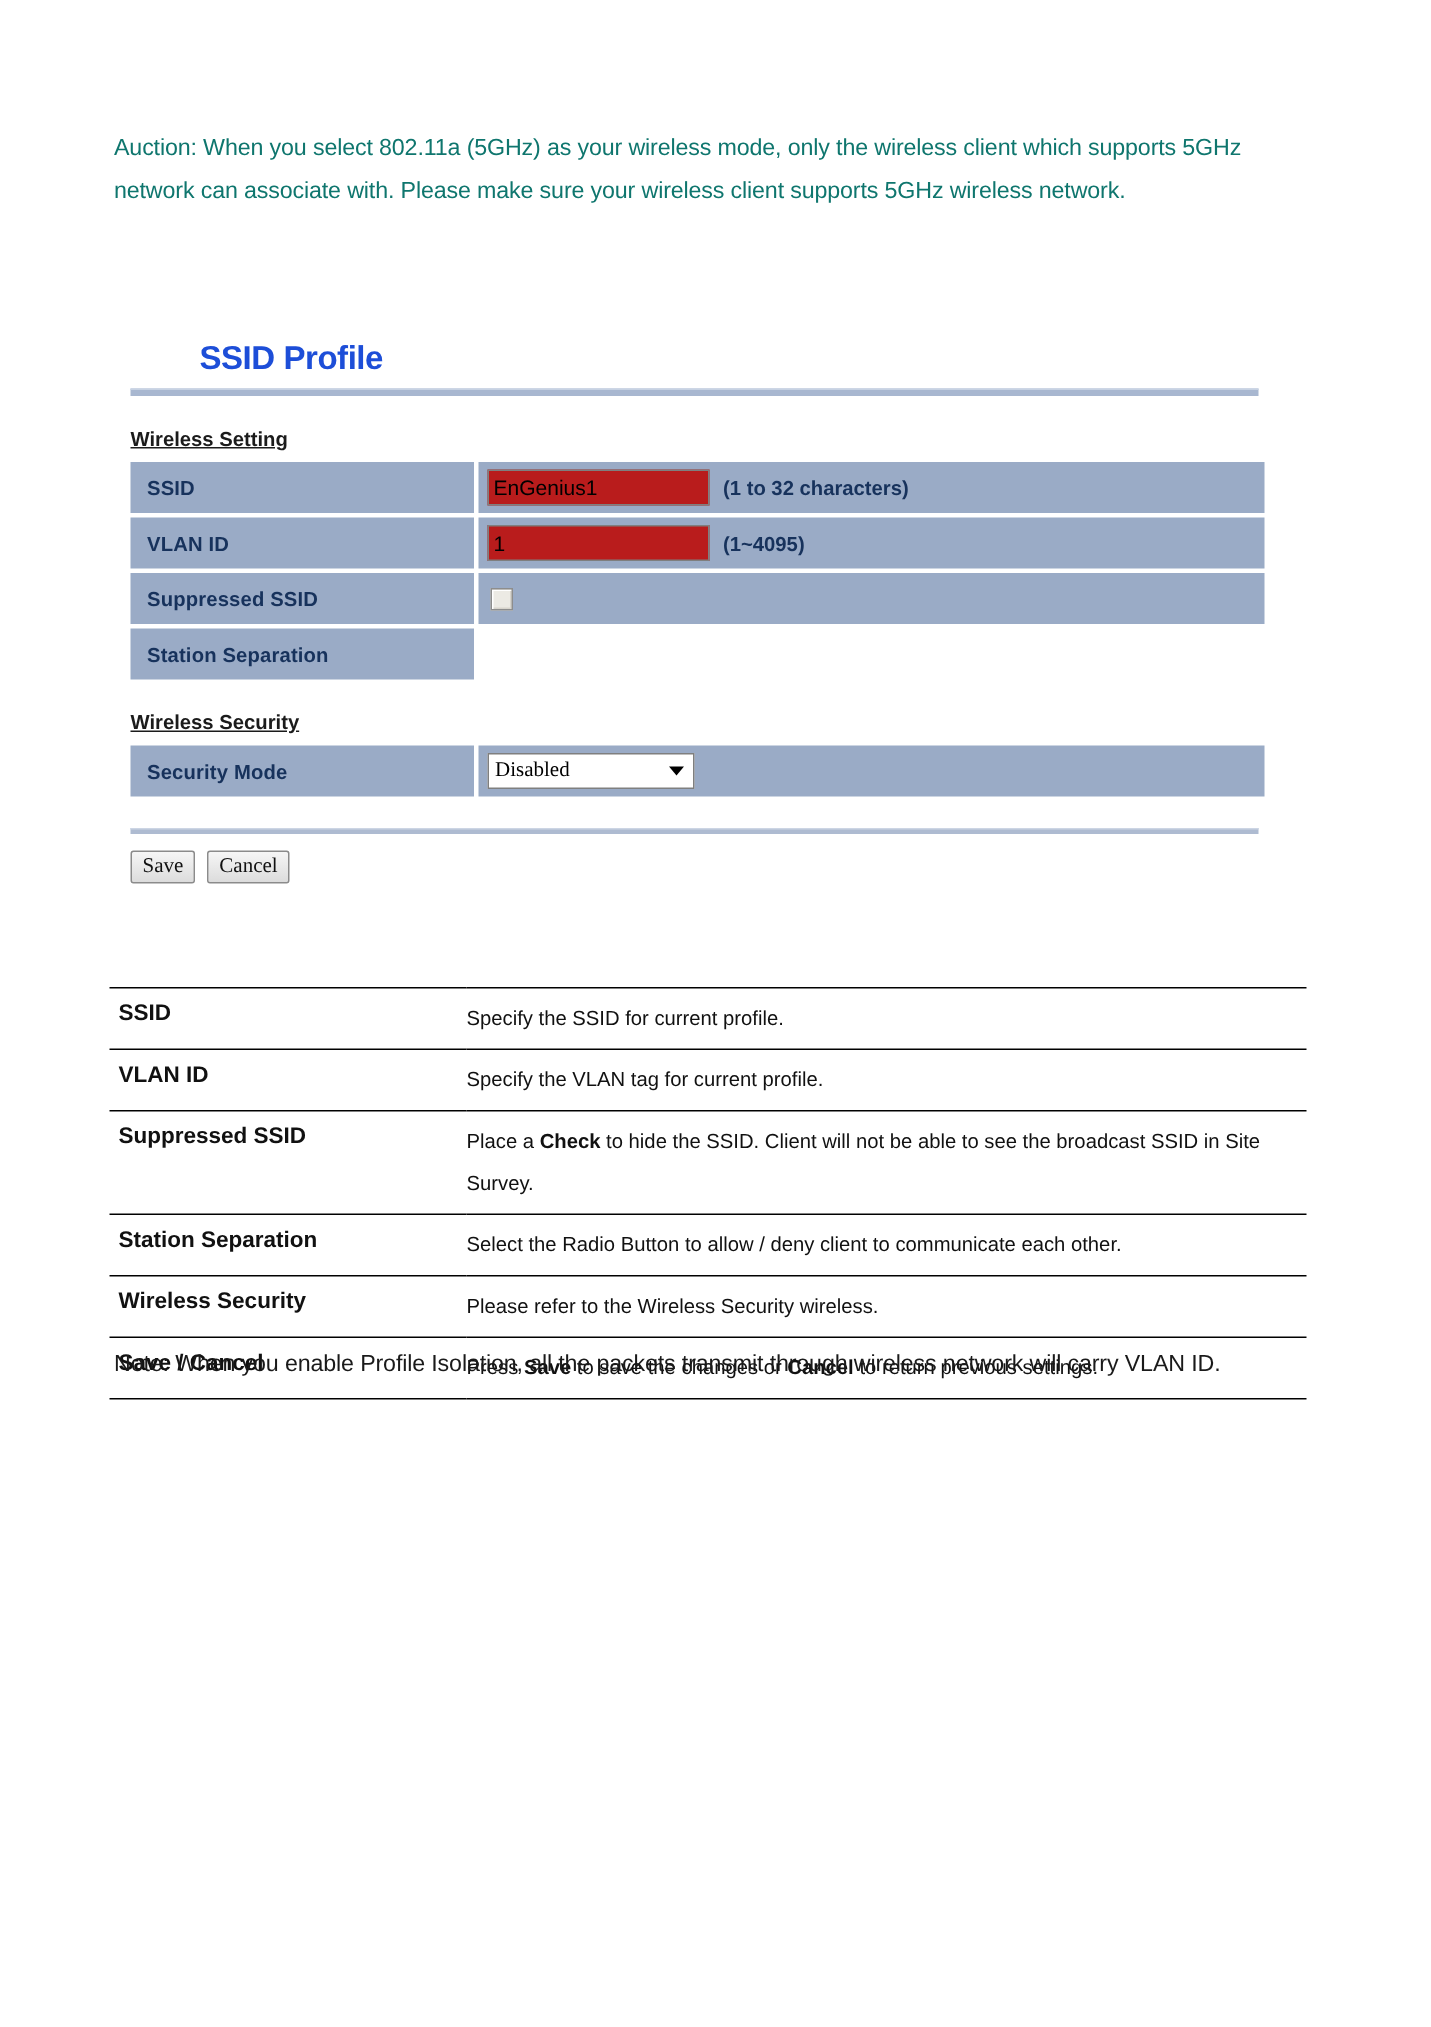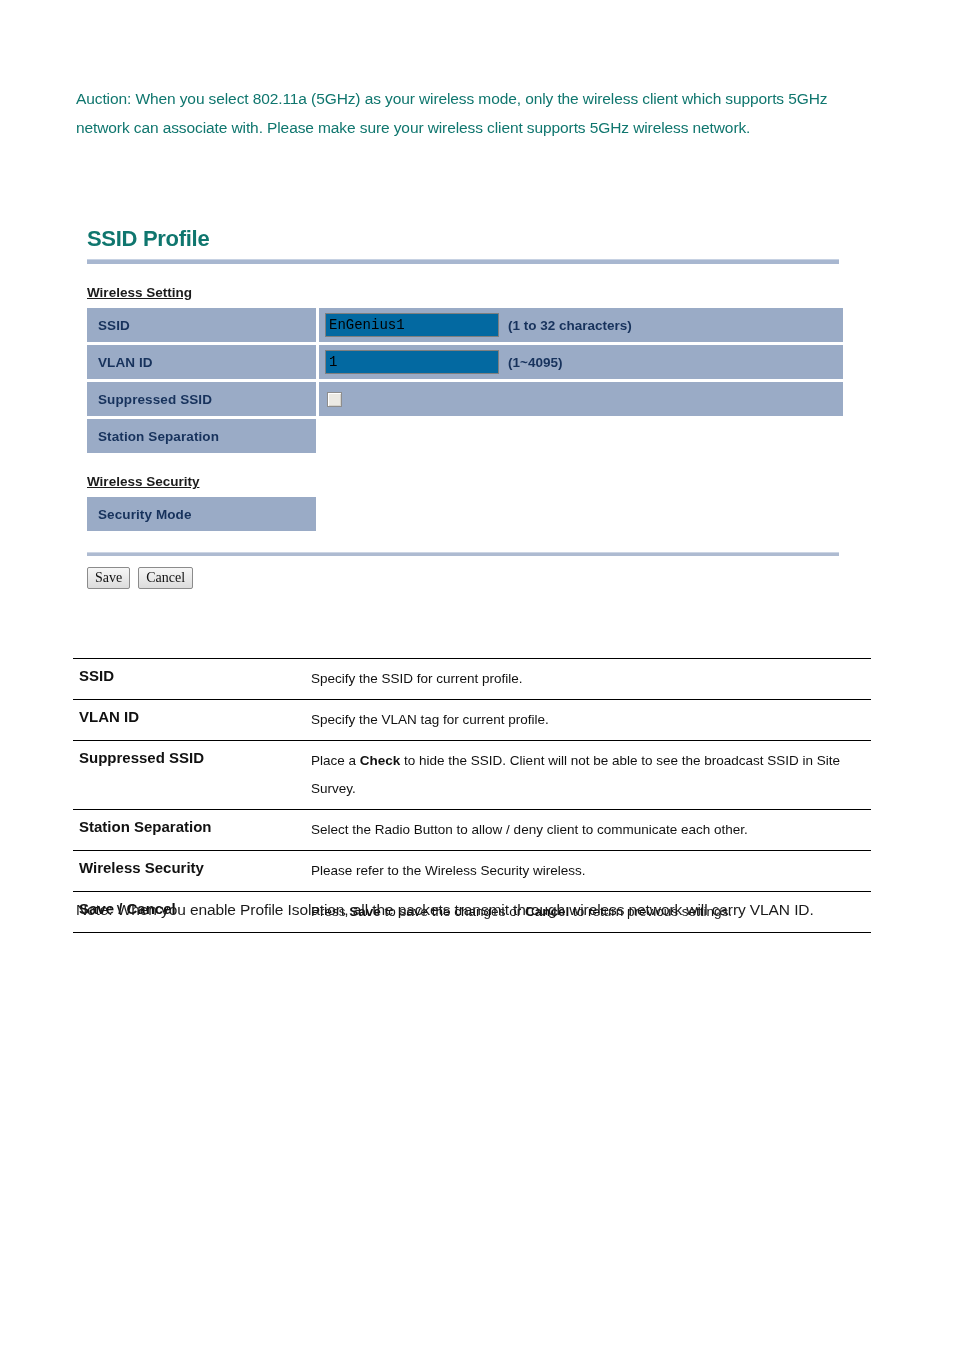--- a/index.html
+++ b/index.html
@@ -42,24 +42,25 @@
   
   .device {
     position: absolute;
     left: 83px;
     top: 226px;
     width: 760px;
   }
   .device-title {
     font-size: 22px;
     font-weight: bold;
-    color: #0f766e;
+    color: #1d4ed8;
     letter-spacing: -0.3px;
     line-height: 26px;
     padding-left: 4px;
+    margin-left: 46px;
   }
   .title-rule {
     margin-top: 7px;
     margin-left: 4px;
     width: 752px;
     height: 4px;
     background: #a8b7d0;
     border-top: 1px solid #c7d2e3;
   }
 
@@ -108,26 +109,26 @@
   }
   .hint {
     font-size: 13.5px;
     font-weight: bold;
     color: #17325c;
     margin-left: 9px;
     white-space: nowrap;
   }
 
   input.txt {
-    width: 174px;
+    width: 148px;
     height: 24px;
     box-sizing: border-box;
     border: 1px solid #7f7f7f;
-    background: #0369a1;
-    font-family: Liberation Mono, monospace;
+    background: #b91c1c;
+    font-family: Liberation Sans, sans-serif;
     font-size: 14px;
     color: #000000;
     padding: 1px 3px;
     outline: none;
   }
 
   .chk {
     width: 15px;
     height: 15px;
     box-sizing: border-box;
@@ -315,20 +316,26 @@
         <div class="fkey">Station Separation</div>
       </div>
 
     </div>
 
     <div class="section-label">Wireless Security</div>
 
     <div class="form-table">
       <div class="frow">
         <div class="fkey">Security Mode</div>
+        <div class="fval">
+          <div class="sel">
+            <span>Disabled</span>
+            <span class="caret"></span>
+          </div>
+        </div>
       </div>
     </div>
 
     <div class="bottom-rule"></div>
 
     <div class="btn-row">
       <div class="btn">Save</div>
       <div class="btn">Cancel</div>
     </div>
 

